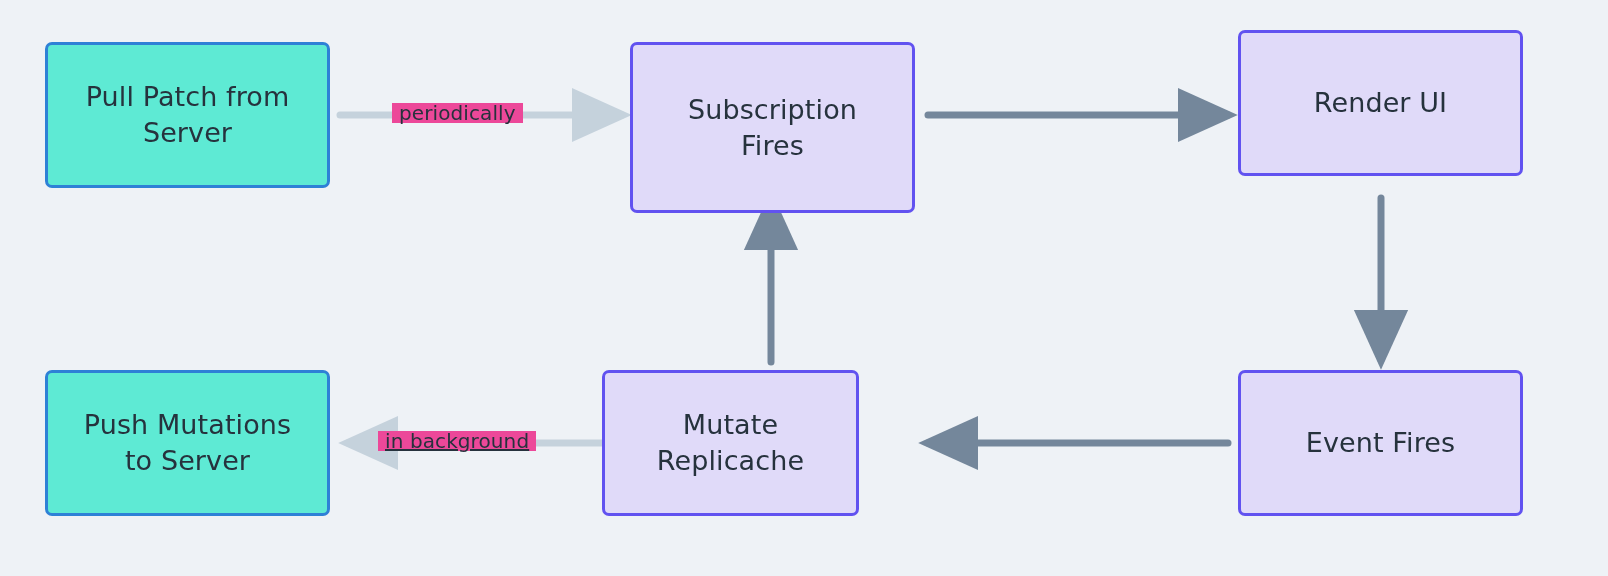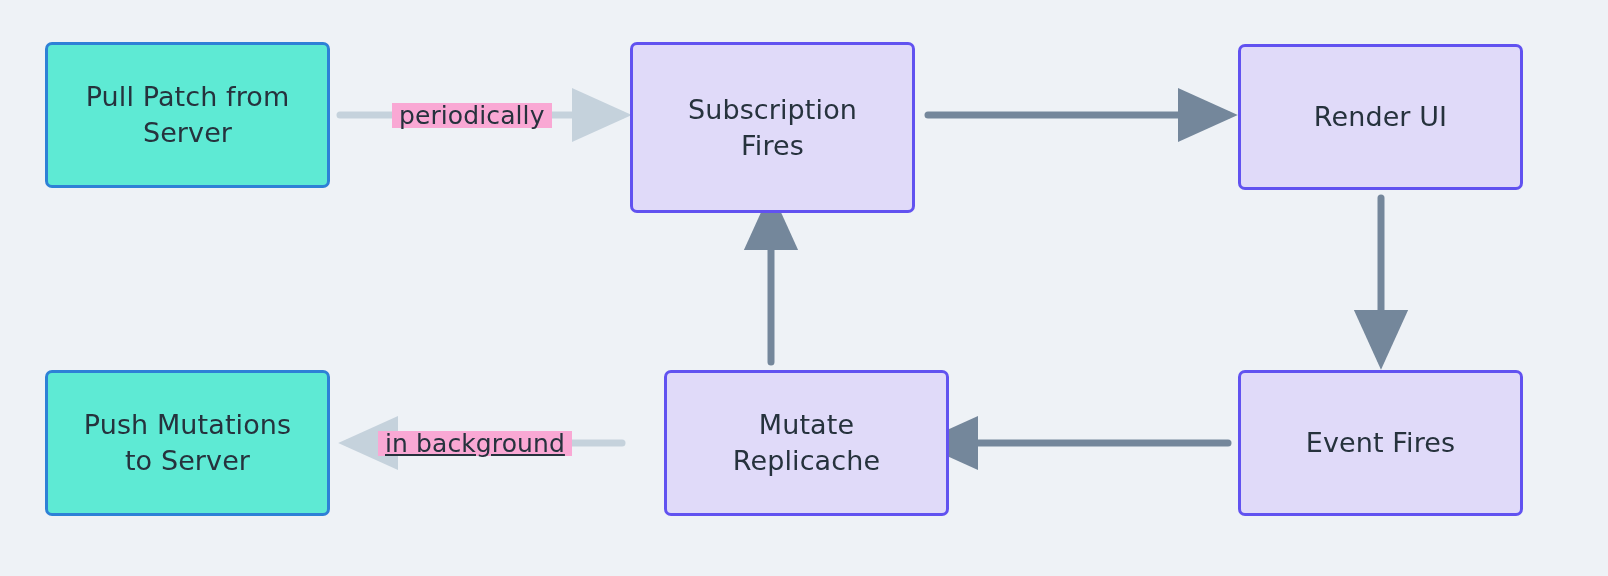--- a/index.html
+++ b/index.html
@@ -40,43 +40,43 @@
     border: 3px solid #2e81d6;
   }
   .node.replicache {
     background: #e0daf9;
     border: 3px solid #6152f0;
   }
 
   
   #node-pull      { left: 45px;   top: 42px;  width: 285px; height: 146px; }
   #node-sub       { left: 630px;  top: 42px;  width: 285px; height: 171px; }
-  #node-render    { left: 1238px; top: 44px;  width: 285px; height: 146px; }
+  #node-render    { left: 1238px; top: 30px;  width: 285px; height: 146px; }
   #node-push      { left: 45px;   top: 370px; width: 285px; height: 146px; }
-  #node-mutate    { left: 664px;  top: 370px; width: 285px; height: 146px; }
+  #node-mutate    { left: 602px;  top: 370px; width: 257px; height: 146px; }
   #node-event     { left: 1238px; top: 370px; width: 285px; height: 146px; text-align: right; }
 
   
   #edges {
     position: absolute;
     left: 0;
     top: 0;
     width: 1608px;
     height: 576px;
     pointer-events: none;
   }
 
   
   .edge-label {
     position: absolute;
-    font-size: 25px;
+    font-size: 20px;
     color: #26323d;
     letter-spacing: 0.1px;
     white-space: nowrap;
-    background: #f9a8d4;
+    background: #ec4899;
     padding: 0 7px;
     line-height: 1;
   }
   #label-periodically { left: 392px; top: 103px; }
   #label-background   { left: 378px; top: 431px; text-decoration: underline; }
 </style>
 </head>
 <body>
 
 <div id="diagram">

